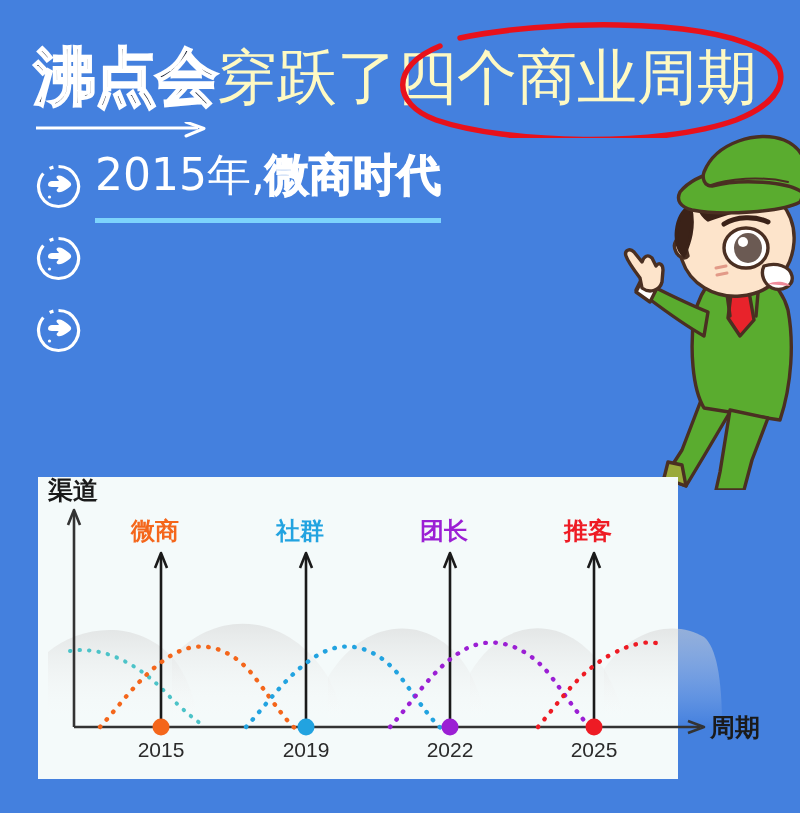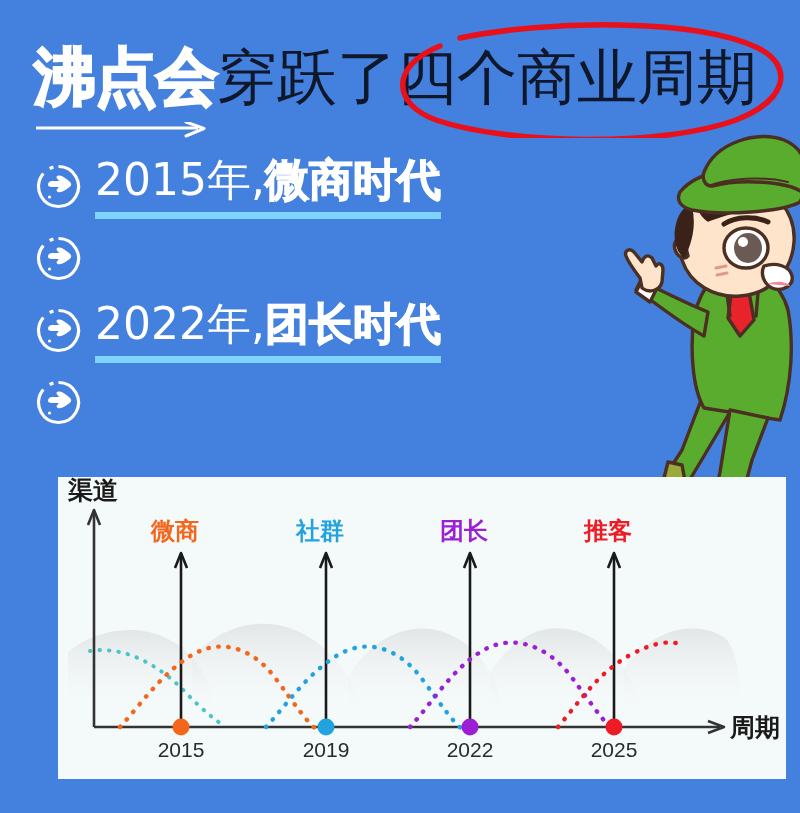--- a/index.html
+++ b/index.html
@@ -13,27 +13,27 @@
   #poster{position:relative;width:800px;height:813px;overflow:hidden;background:#4480de;}
 
   
   .headline{
     position:absolute;left:34px;top:40px;
     width:740px;height:82px;
     white-space:nowrap;
     z-index:6;
   }
   .headline .t-strong{
-    font-size:62px;line-height:74px;font-weight:700;color:#fef9c3;
+    font-size:62px;line-height:74px;font-weight:700;color:#0f172a;
     letter-spacing:-1px;
     -webkit-text-stroke:2.2px #ffffff;
     font-family:"DejaVu Sans","Liberation Sans",sans-serif;
   }
   .headline .t-normal{
-    font-size:60px;line-height:74px;font-weight:400;color:#0f172a;
+    font-size:60px;line-height:74px;font-weight:400;color:#fef9c3;
     letter-spacing:0px;
     font-family:"DejaVu Sans","Liberation Sans",sans-serif;
   }
   .title-underline{
     position:absolute;left:36px;top:122px;width:175px;height:16px;z-index:6;
   }
   .red-ellipse{
     position:absolute;left:396px;top:22px;width:392px;height:116px;z-index:7;
     pointer-events:none;
   }
@@ -45,36 +45,35 @@
     height:72px;
     position:relative;
   }
   .bullet-icon{
     width:45px;height:45px;flex:0 0 45px;margin-right:14px;display:block;
   }
   .item-text{
     position:relative;
     font-size:44px;line-height:52px;color:#ffffff;white-space:nowrap;
     font-family:"DejaVu Sans","Liberation Sans",sans-serif;
-    padding-bottom:6px;
-    border-bottom:7px solid #7dd3fc;
+    padding-bottom:17px;
+    border-bottom:5px solid #7dd3fc;
     display:inline-block;
   }
   .item-text .yr{font-weight:400;letter-spacing:0px;}
   .item-text .era{font-weight:700;-webkit-text-stroke:1.2px #ffffff;}
 
   
   .character{position:absolute;left:612px;top:120px;width:200px;height:370px;z-index:4;}
 
   
   .chart-card{
-    position:absolute;left:38px;top:477px;width:728px;height:302px;
+    position:absolute;left:38px;top:477px;width:640px;height:302px;
     background:#f4fafa;
     z-index:5;
-    margin-left:20px;
   }
   .chart-svg{display:block;width:724px;height:302px;}
 
   .axis-label{
     font-family:"DejaVu Sans","Liberation Sans",sans-serif;
     font-size:25px;font-weight:700;fill:#1a1a1a;
   }
   .cycle-label{
     font-family:"DejaVu Sans","Liberation Sans",sans-serif;
     font-size:24px;font-weight:700;
@@ -114,28 +113,20 @@
     </div>
 
     <div class="list-item">
       <svg class="bullet-icon" viewBox="0 0 45 45">
         <path d="M22.5 2.5 a20 20 0 1 1 -0.01 0" fill="none" stroke="#ffffff" stroke-width="3.2" stroke-dasharray="108 8 4 6"></path>
         <path d="M12 21 c0-3 2-4 4-4 l6 0 c1 0 1-1 0-1.6 -2-1.2-2-3.4 0.4-3.8 2.4-0.4 6 1.6 9.4 4.4 2 1.6 3.4 2.8 3.4 4.2 0 1.6-1.6 2.8-3.6 4.2 -3.4 2.4-6.8 4.2-9.2 3.8 -2.2-0.4-2.4-2.4-0.6-3.6 1-0.7 1-1.6-0.2-1.6 l-5.6 0 c-2.2 0-4-1-4-2z" fill="#ffffff"></path>
         <circle cx="13.5" cy="33" r="1.6" fill="#ffffff"></circle>
       </svg>
     </div>
 
-    <div class="list-item">
-      <svg class="bullet-icon" viewBox="0 0 45 45">
-        <path d="M22.5 2.5 a20 20 0 1 1 -0.01 0" fill="none" stroke="#ffffff" stroke-width="3.2" stroke-dasharray="108 8 4 6"></path>
-        <path d="M12 21 c0-3 2-4 4-4 l6 0 c1 0 1-1 0-1.6 -2-1.2-2-3.4 0.4-3.8 2.4-0.4 6 1.6 9.4 4.4 2 1.6 3.4 2.8 3.4 4.2 0 1.6-1.6 2.8-3.6 4.2 -3.4 2.4-6.8 4.2-9.2 3.8 -2.2-0.4-2.4-2.4-0.6-3.6 1-0.7 1-1.6-0.2-1.6 l-5.6 0 c-2.2 0-4-1-4-2z" fill="#ffffff"></path>
-        <circle cx="13.5" cy="33" r="1.6" fill="#ffffff"></circle>
-      </svg>
-      <span class="item-text"><span class="yr">2022年,</span><span class="era">团长时代</span></span>
-    </div>
 
     <div class="list-item">
       <svg class="bullet-icon" viewBox="0 0 45 45">
         <path d="M22.5 2.5 a20 20 0 1 1 -0.01 0" fill="none" stroke="#ffffff" stroke-width="3.2" stroke-dasharray="108 8 4 6"></path>
         <path d="M12 21 c0-3 2-4 4-4 l6 0 c1 0 1-1 0-1.6 -2-1.2-2-3.4 0.4-3.8 2.4-0.4 6 1.6 9.4 4.4 2 1.6 3.4 2.8 3.4 4.2 0 1.6-1.6 2.8-3.6 4.2 -3.4 2.4-6.8 4.2-9.2 3.8 -2.2-0.4-2.4-2.4-0.6-3.6 1-0.7 1-1.6-0.2-1.6 l-5.6 0 c-2.2 0-4-1-4-2z" fill="#ffffff"></path>
         <circle cx="13.5" cy="33" r="1.6" fill="#ffffff"></circle>
       </svg>
     </div>
 
   </div>

